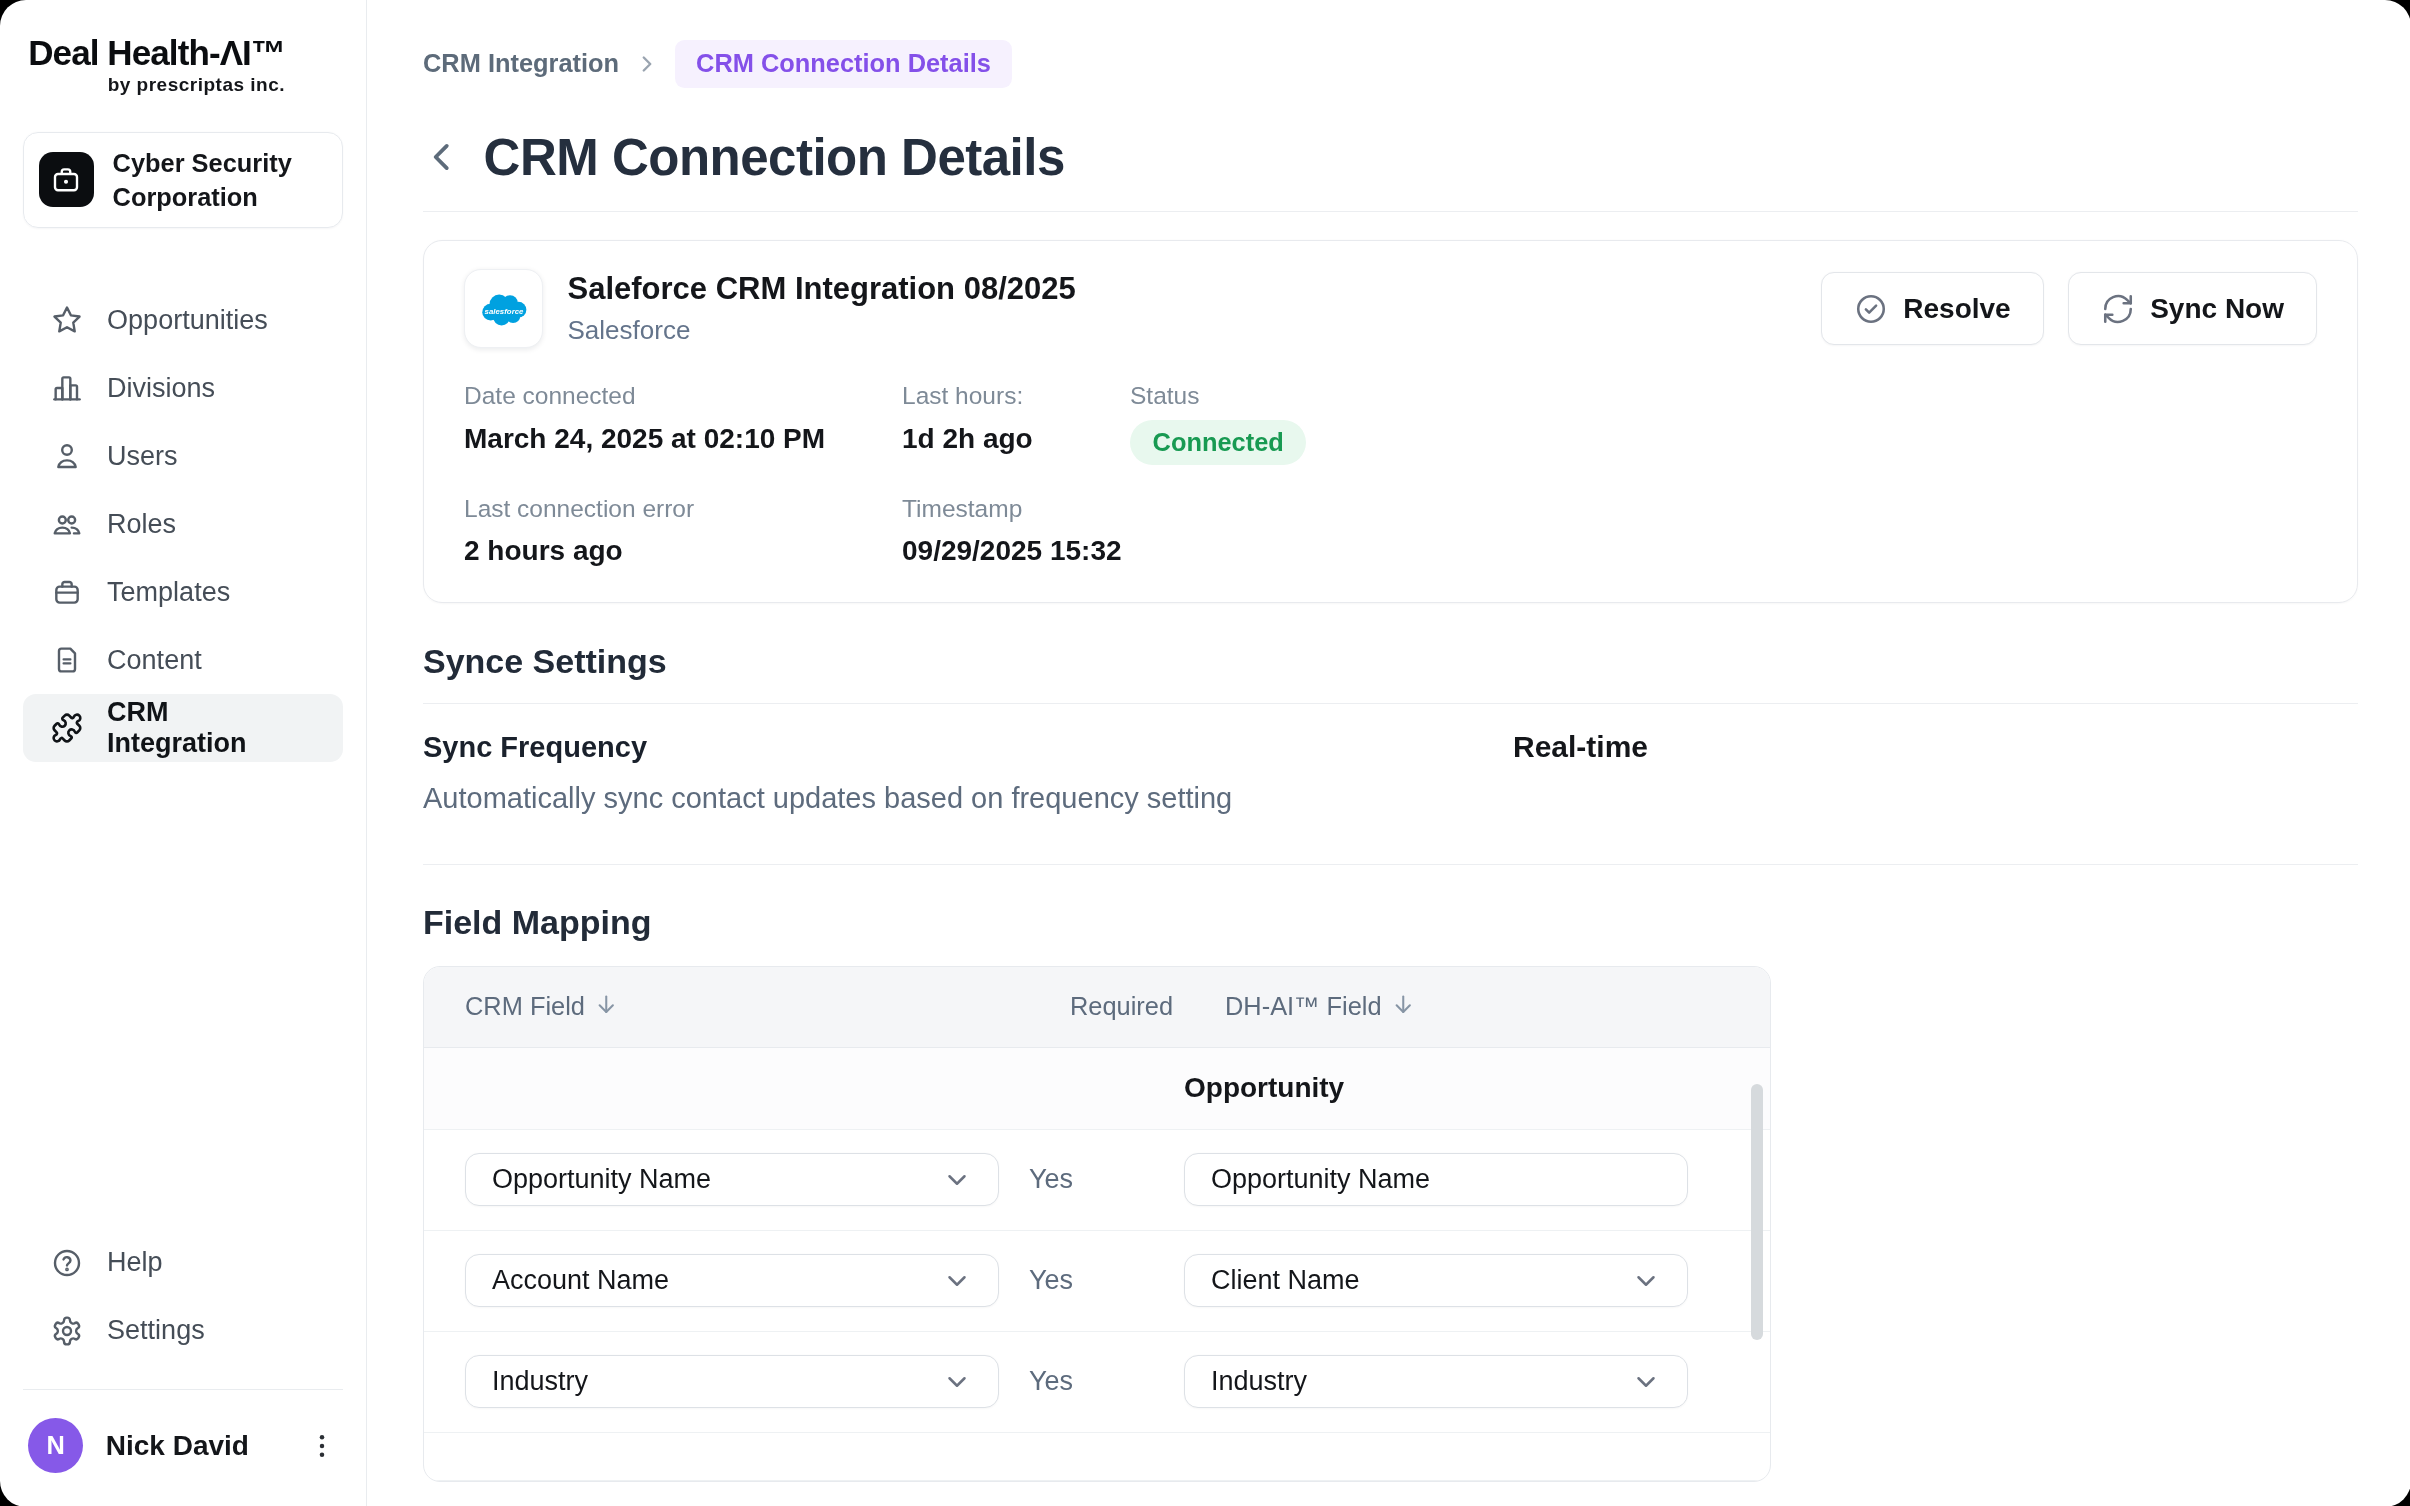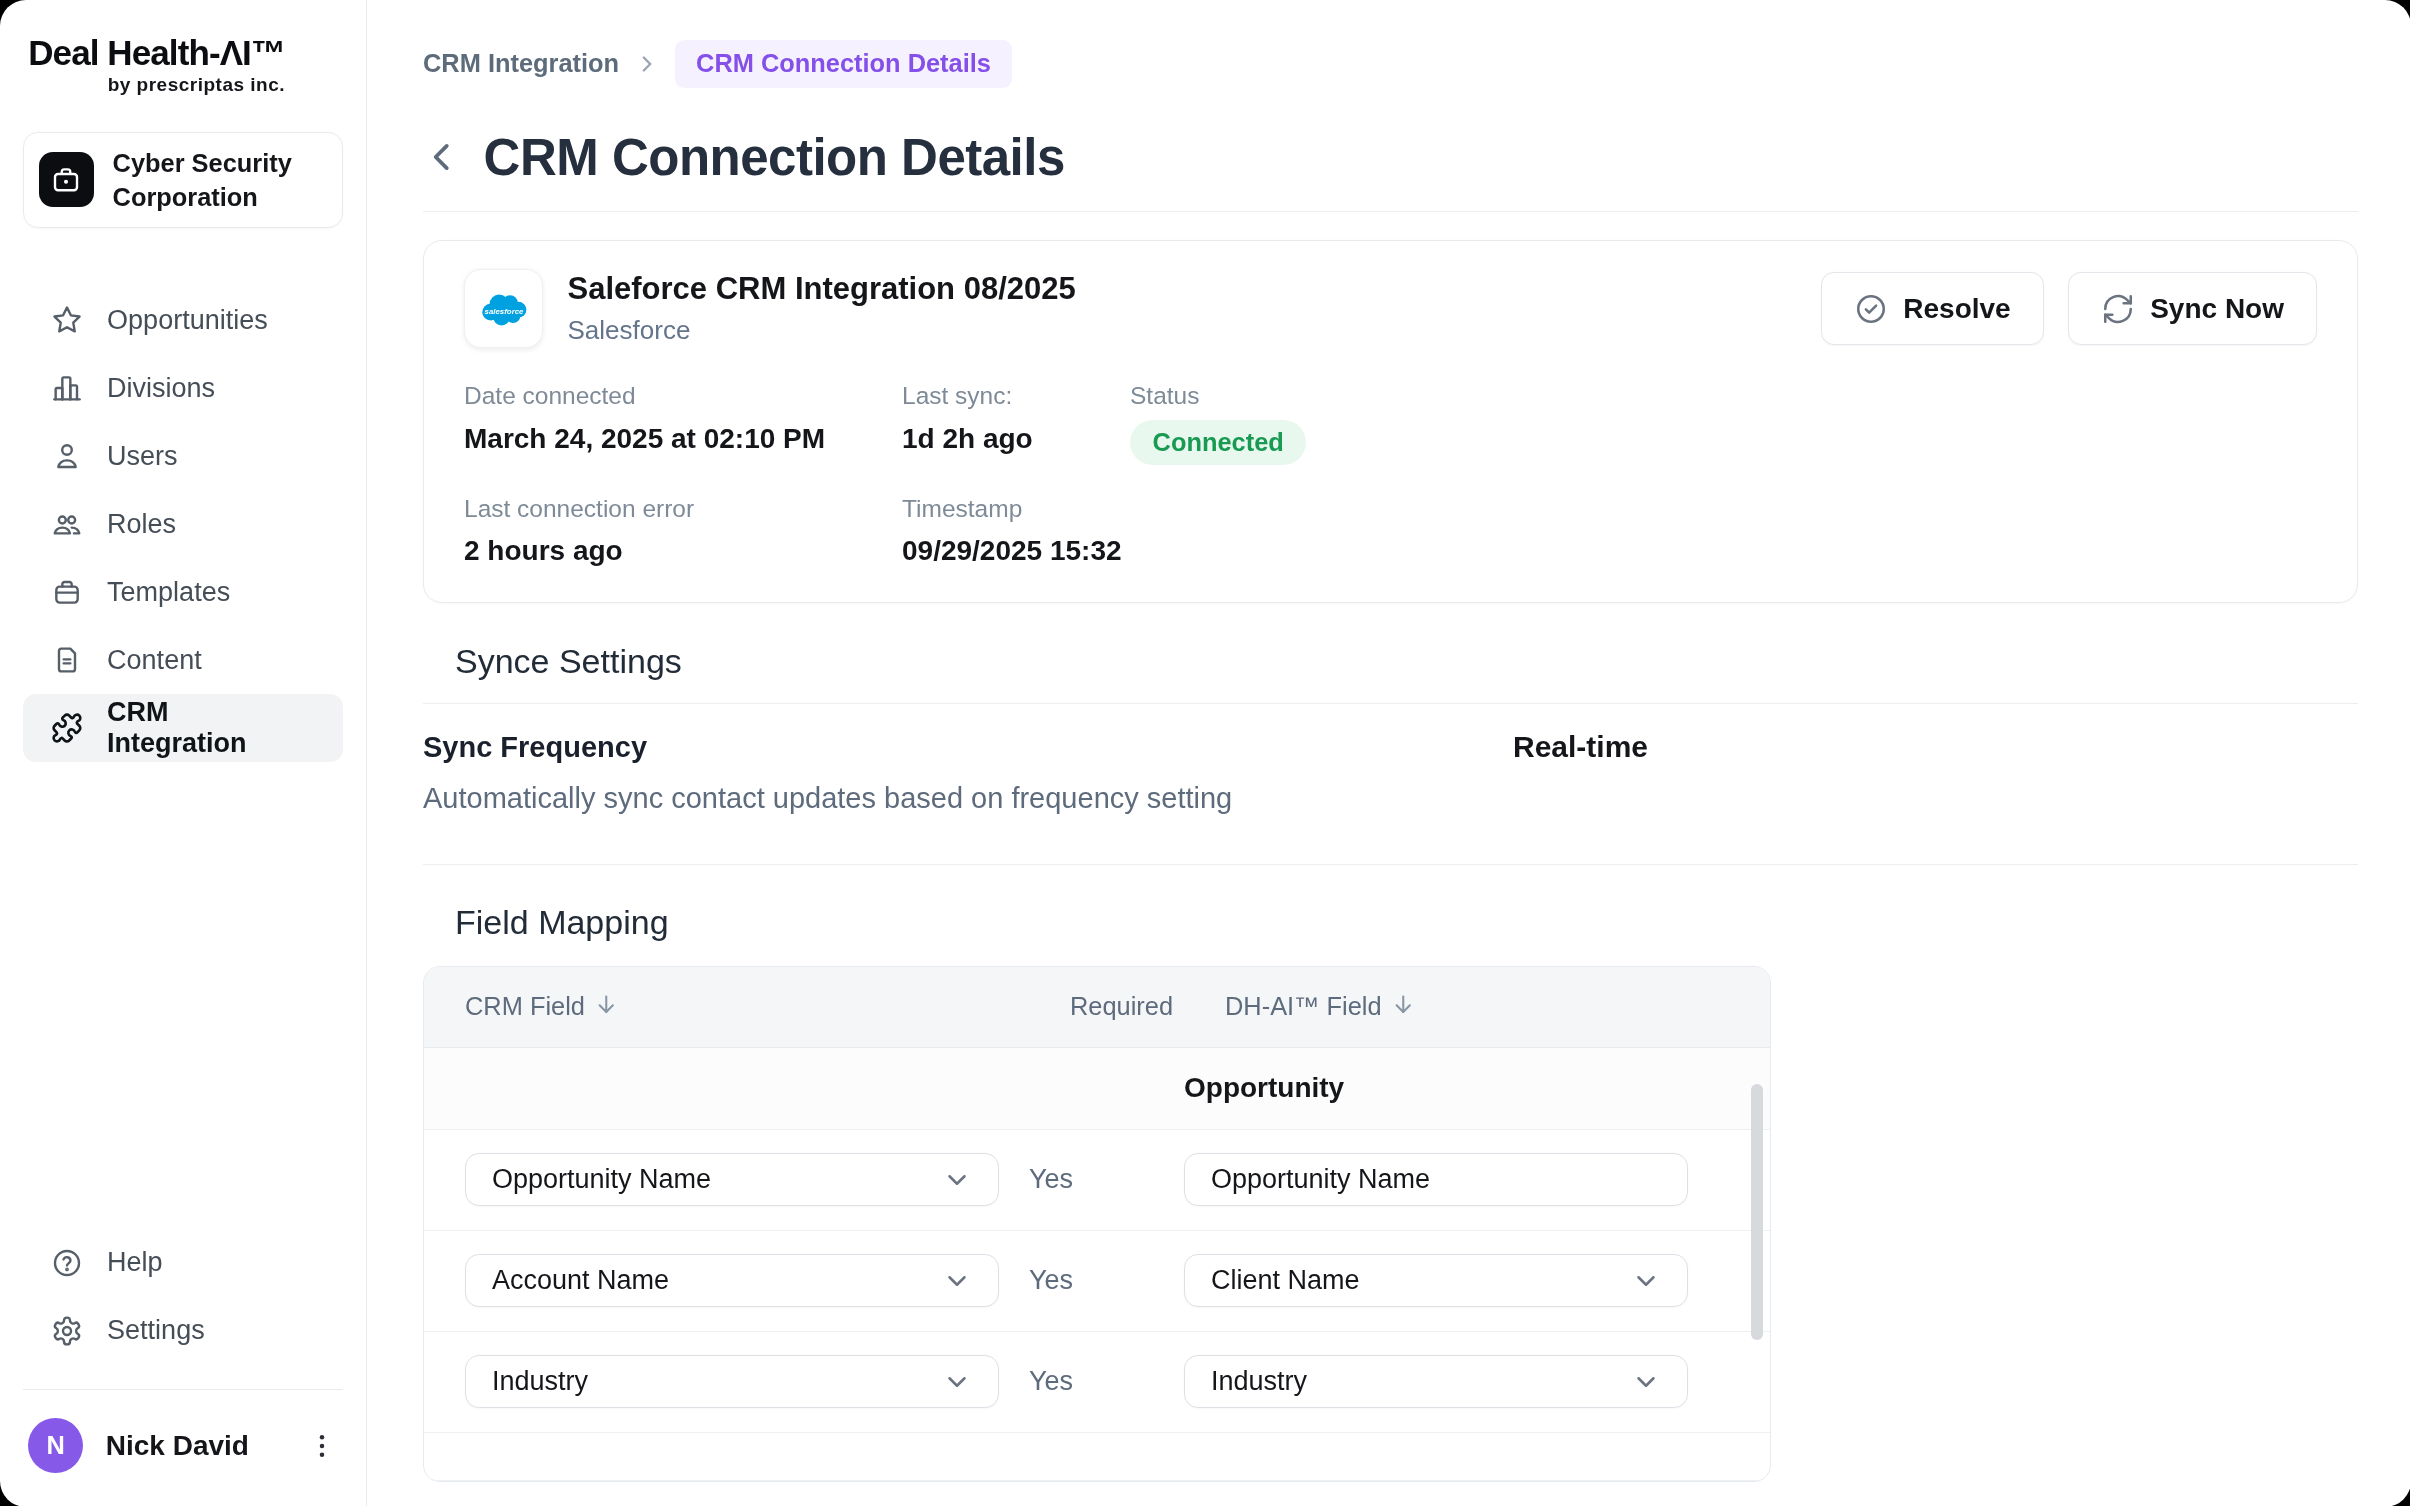--- a/index.html
+++ b/index.html
@@ -66,21 +66,21 @@
          background:#fff; border:0.9px solid #e3e6ea; border-radius:13px;
          font-size:28px; font-weight:600; color:#14161a; cursor:pointer; box-shadow:0 0.9px 1.9px rgba(16,24,40,.04); }
   .btn .bi { width:34px; height:34px; display:flex; color:#6b7280; }
 
   .conn-fields { margin-top:34px; display:grid; grid-template-columns:438px 228px 1fr; row-gap:30px; }
   .fld-label { font-size:24.5px; font-weight:500; color:#7e8a97; line-height:28px; }
   .fld-value { font-size:28px; font-weight:600; color:#14161a; margin-top:9.4px; line-height:38px; }
   .badge-green { display:inline-block; background:#e8f8ee; color:#189a52; border-radius:941px;
                  padding:6.6px 22.6px; font-size:25.4px; font-weight:600; line-height:32px; }
 
-  .h2 { margin-top:38px; font-size:34px; font-weight:400; color:#222b38; line-height:41px;margin-left:32px; }
+  .h2 { margin-top:38px; font-size:34px; font-weight:700; color:#222b38; line-height:41px; }
   .h2 + .hdivider { margin-top:21px; }
 
   .sync-row { display:flex; align-items:flex-start; padding:24.5px 0; }
   .sync-left { width:1090px; }
   .sync-label { font-size:29px; font-weight:700; color:#1a212c; line-height:36px; }
   .sync-desc { font-size:29px; color:#5d6b7d; margin-top:16px; line-height:34px; }
   .sync-value { font-size:30px; font-weight:700; color:#14161a; line-height:36px; }
 
   
   .table-card { margin-top:22.6px; width:1348px; border:0.9px solid #e7eaee; border-radius:17px;
@@ -302,21 +302,21 @@
           </button>
         </div>
       </div>
 
       <div class="conn-fields">
         <div>
           <div class="fld-label">Date connected</div>
           <div class="fld-value">March 24, 2025 at 02:10 PM</div>
         </div>
         <div>
-          <div class="fld-label">Last sync:</div>
+          <div class="fld-label">Last hours:</div>
           <div class="fld-value">1d 2h ago</div>
         </div>
         <div>
           <div class="fld-label">Status</div>
           <div class="fld-value"><span class="badge-green">Connected</span></div>
         </div>
         <div>
           <div class="fld-label">Last connection error</div>
           <div class="fld-value">2 hours ago</div>
         </div>

